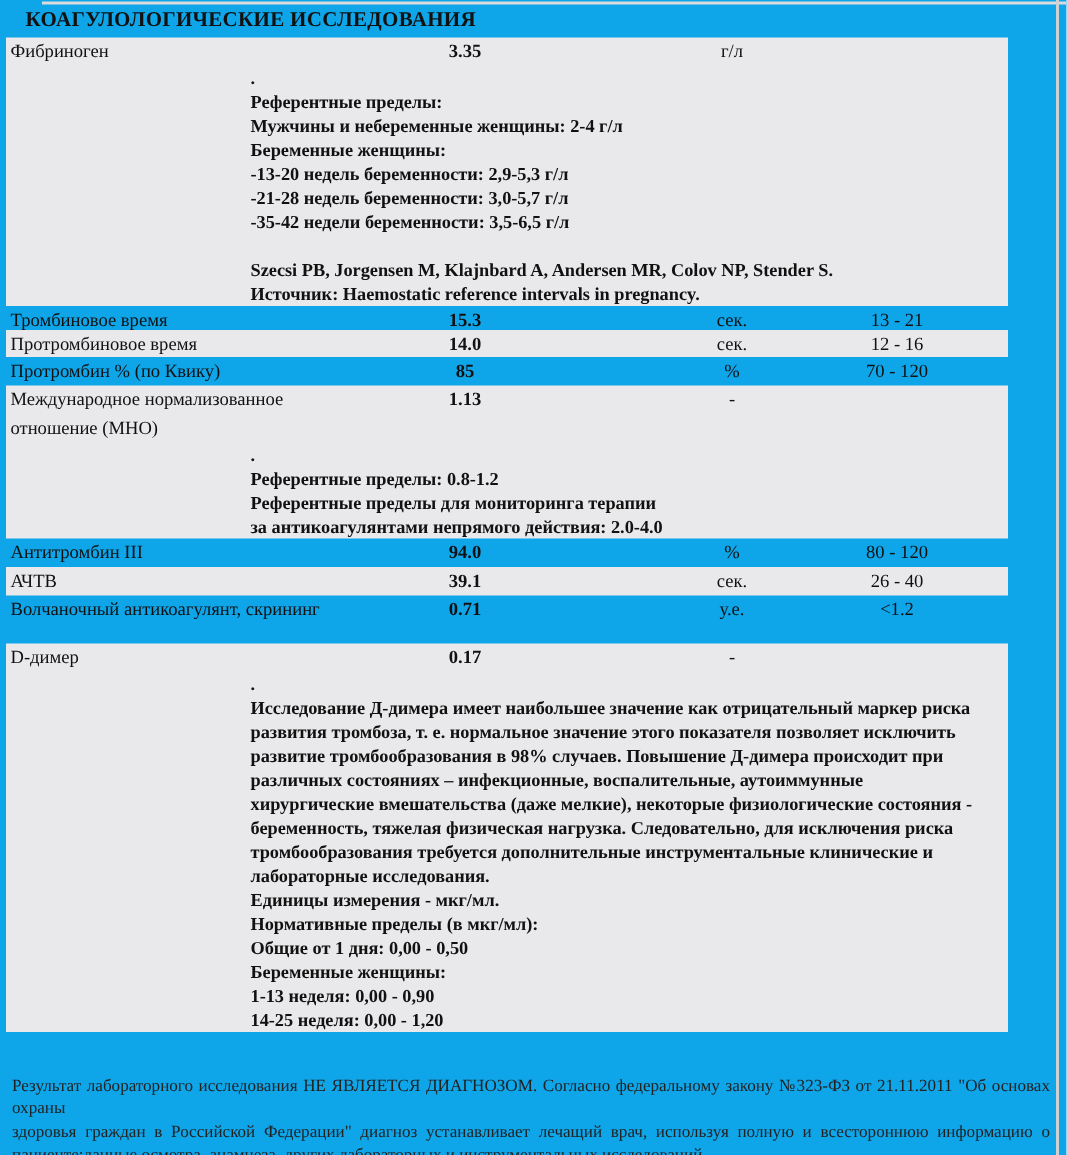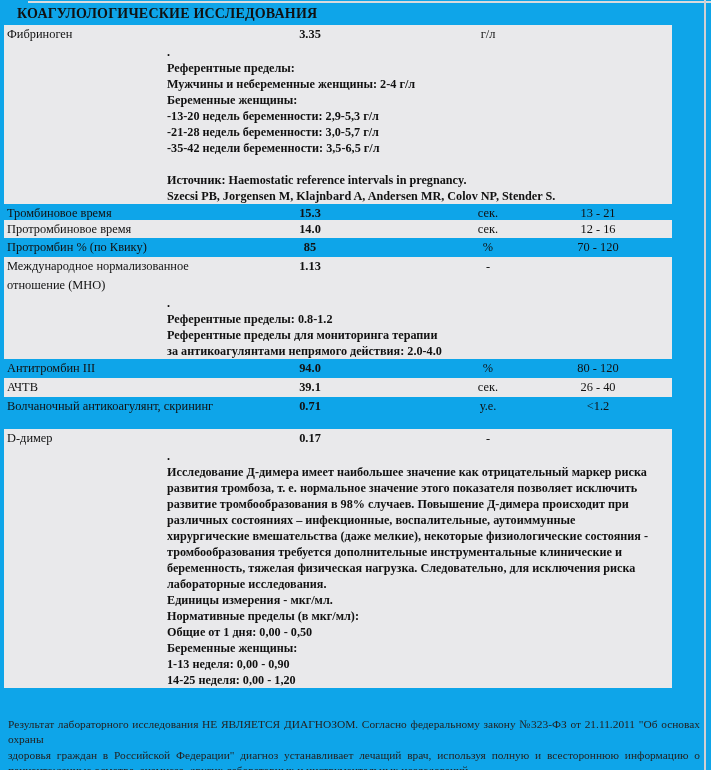--- a/index.html
+++ b/index.html
@@ -57,22 +57,22 @@
         </div>
         <div class="comments">
           <div>.</div>
           <div>Референтные пределы:</div>
           <div>Мужчины и небеременные женщины: 2-4 г/л</div>
           <div>Беременные женщины:</div>
           <div>-13-20 недель беременности: 2,9-5,3 г/л</div>
           <div>-21-28 недель беременности: 3,0-5,7 г/л</div>
           <div>-35-42 недели беременности: 3,5-6,5 г/л</div>
           <div></div>
+          <div>Szecsi PB, Jorgensen M, Klajnbard A, Andersen MR, Colov NP, Stender S.</div>
           <div>Источник: Haemostatic reference intervals in pregnancy.</div>
-          <div>Szecsi PB, Jorgensen M, Klajnbard A, Andersen MR, Colov NP, Stender S.</div>
         </div>
       </div>
       <div class="section">
         <div class="row" style="height: 16px;">
           <div class="cell name">
             <div>Тромбиновое время</div>
           </div>
           <div class="cell value">15.3</div>
           <div class="cell unit">сек.</div>
           <div class="cell range">13 - 21</div>
@@ -154,22 +154,22 @@
           <div class="cell unit">-</div>
           <div class="cell range"></div>
         </div>
         <div class="comments">
           <div>.</div>
           <div>Исследование Д-димера имеет наибольшее значение как отрицательный маркер риска</div>
           <div>развития тромбоза, т. е. нормальное значение этого показателя позволяет исключить</div>
           <div>развитие тромбообразования в 98% случаев. Повышение Д-димера происходит при</div>
           <div>различных состояниях – инфекционные, воспалительные, аутоиммунные</div>
           <div>хирургические вмешательства (даже мелкие), некоторые физиологические состояния -</div>
+          <div>беременность, тяжелая физическая нагрузка. Следовательно, для исключения риска</div>
           <div>тромбообразования требуется дополнительные инструментальные клинические и</div>
-          <div>беременность, тяжелая физическая нагрузка. Следовательно, для исключения риска</div>
           <div>лабораторные исследования.</div>
           <div>Единицы измерения - мкг/мл.</div>
           <div>Нормативные пределы (в мкг/мл):</div>
           <div>Общие от 1 дня: 0,00 - 0,50</div>
           <div>Беременные женщины:</div>
           <div>1-13 неделя: 0,00 - 0,90</div>
           <div>14-25 неделя: 0,00 - 1,20</div>
         </div>
       </div>
     </div>

